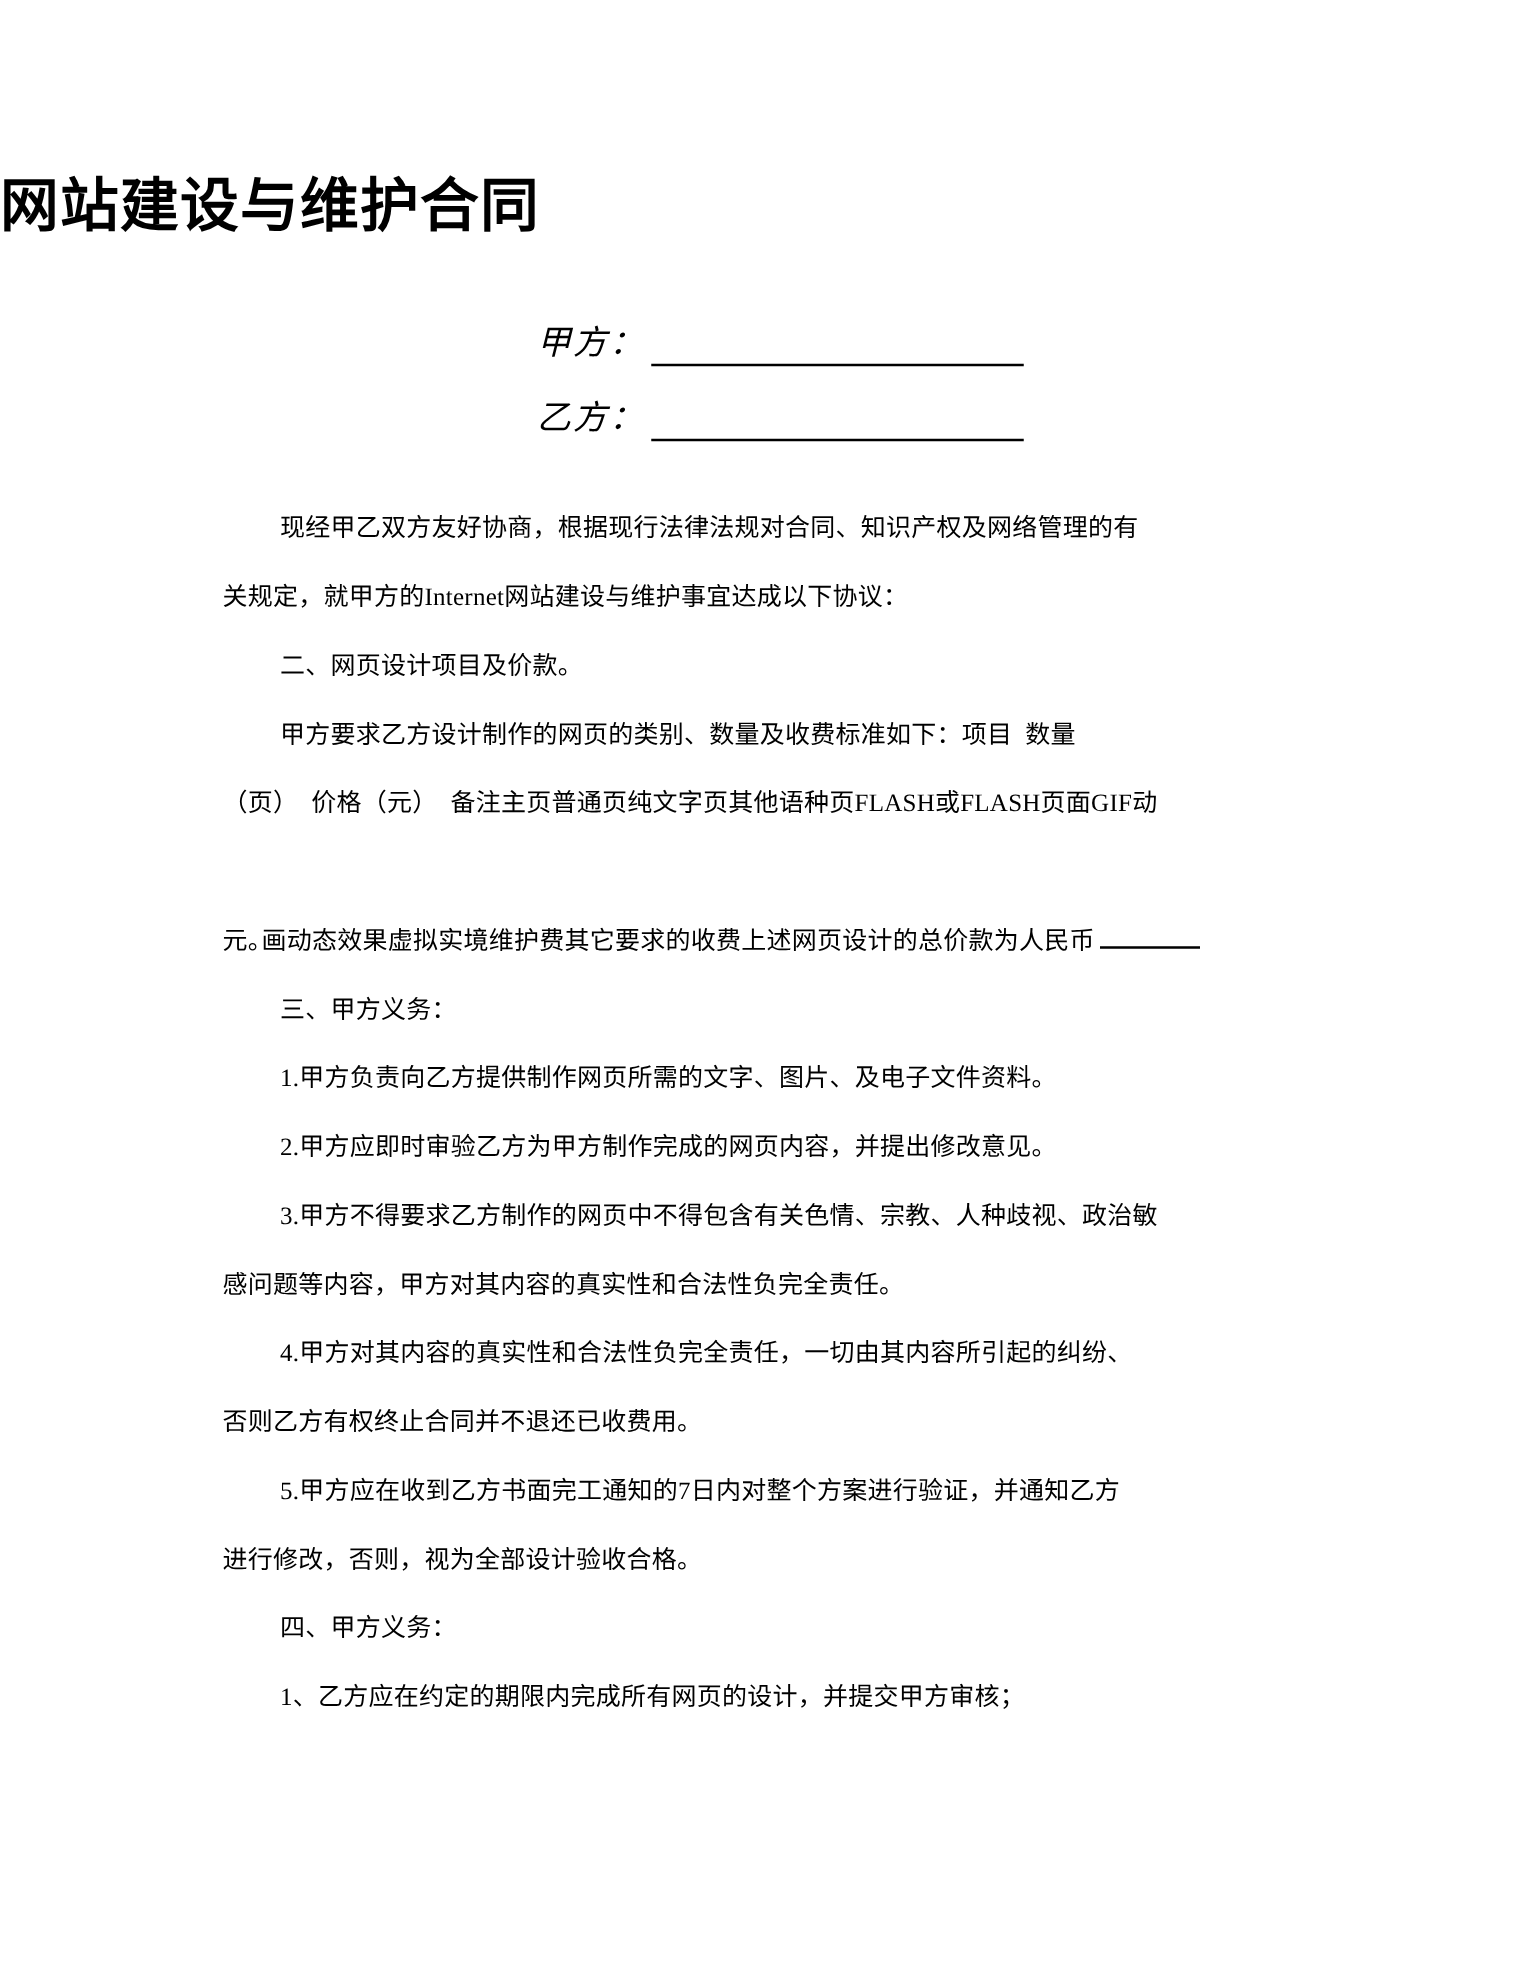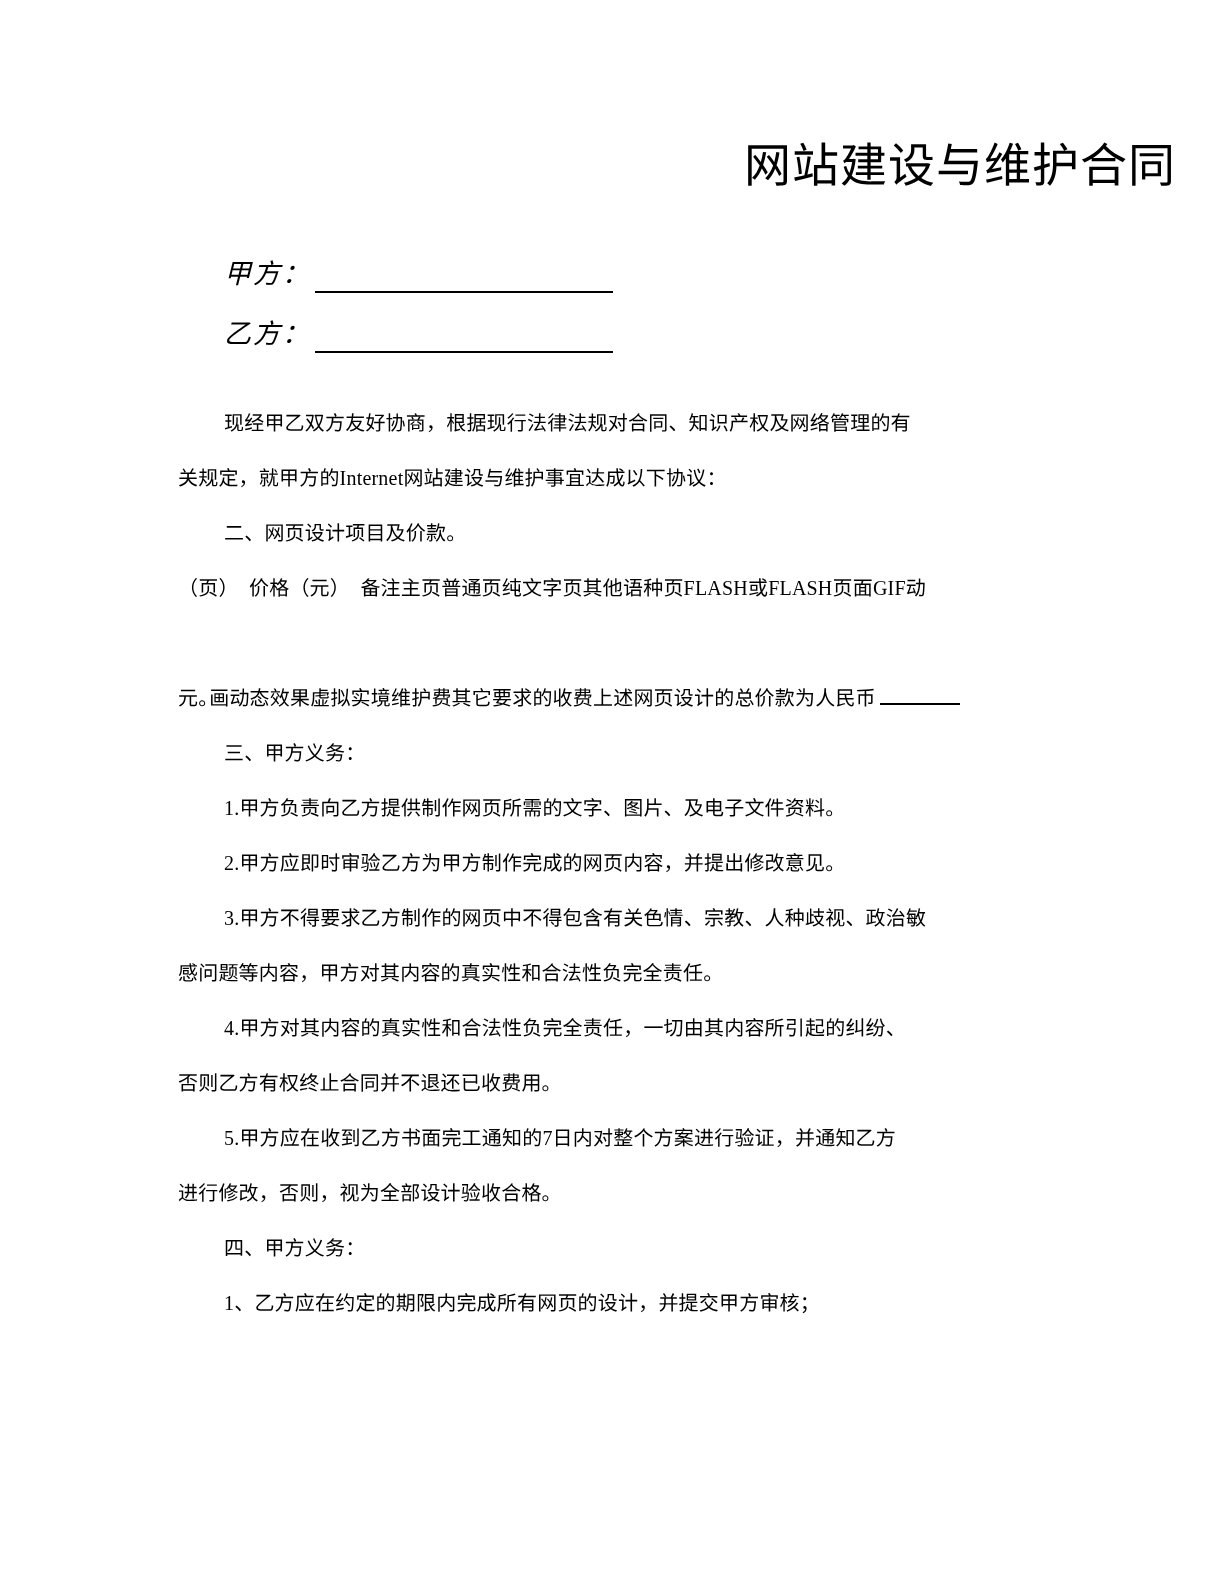--- a/index.html
+++ b/index.html
@@ -26,41 +26,42 @@
     height: 1584px;
     background: #ffffff;
   }
 
   
   .doc-title {
     position: absolute;
     left: 0;
     top: 136px;
     width: 1176px;
-    text-align: right;
+    text-align: left;
     font-family: "DejaVu Sans", "Liberation Sans", sans-serif;
-    font-weight: 400;
+    font-weight: 700;
     font-size: 47px;
     line-height: 60px;
     letter-spacing: 1px;
     white-space: pre;
   }
 
   
   .party-block {
     position: absolute;
     left: 224px;
     top: 238px;
     width: 800px;
   }
   .party-row {
     height: 55px;
     display: flex;
     align-items: flex-end;
     margin-bottom: 5px;
+    justify-content: center;
   }
   .party-label {
     font-family: "Liberation Serif", "DejaVu Serif", serif;
     font-size: 27px;
     font-style: italic;
     line-height: 34px;
     white-space: pre;
     letter-spacing: 2px;
     padding-bottom: 2px;
   }
@@ -125,20 +126,21 @@
 
   <div class="body-text">
 
     <div class="line indent">现经甲乙双方友好协商，根据现行法律法规对合同、知识产权及网络管理的有</div>
 
     <div class="line">关规定，就甲方的Internet网站建设与维护事宜达成以下协议：</div>
 
 
     <div class="line indent">二、网页设计项目及价款。</div>
 
+    <div class="line indent">甲方要求乙方设计制作的网页的类别、数量及收费标准如下：项目  数量</div>
 
     <div class="line">（页）  价格（元）  备注主页普通页纯文字页其他语种页FLASH或FLASH页面GIF动</div>
 
     <div class="line">
       <span class="nowrap">画动态效果虚拟实境维护费其它要求的收费上述网页设计的总价款为人民币</span><span class="inline-rule rule-short"></span>
     </div>
 
     <div class="line">元。</div>
 
     <div class="line indent">三、甲方义务：</div>

